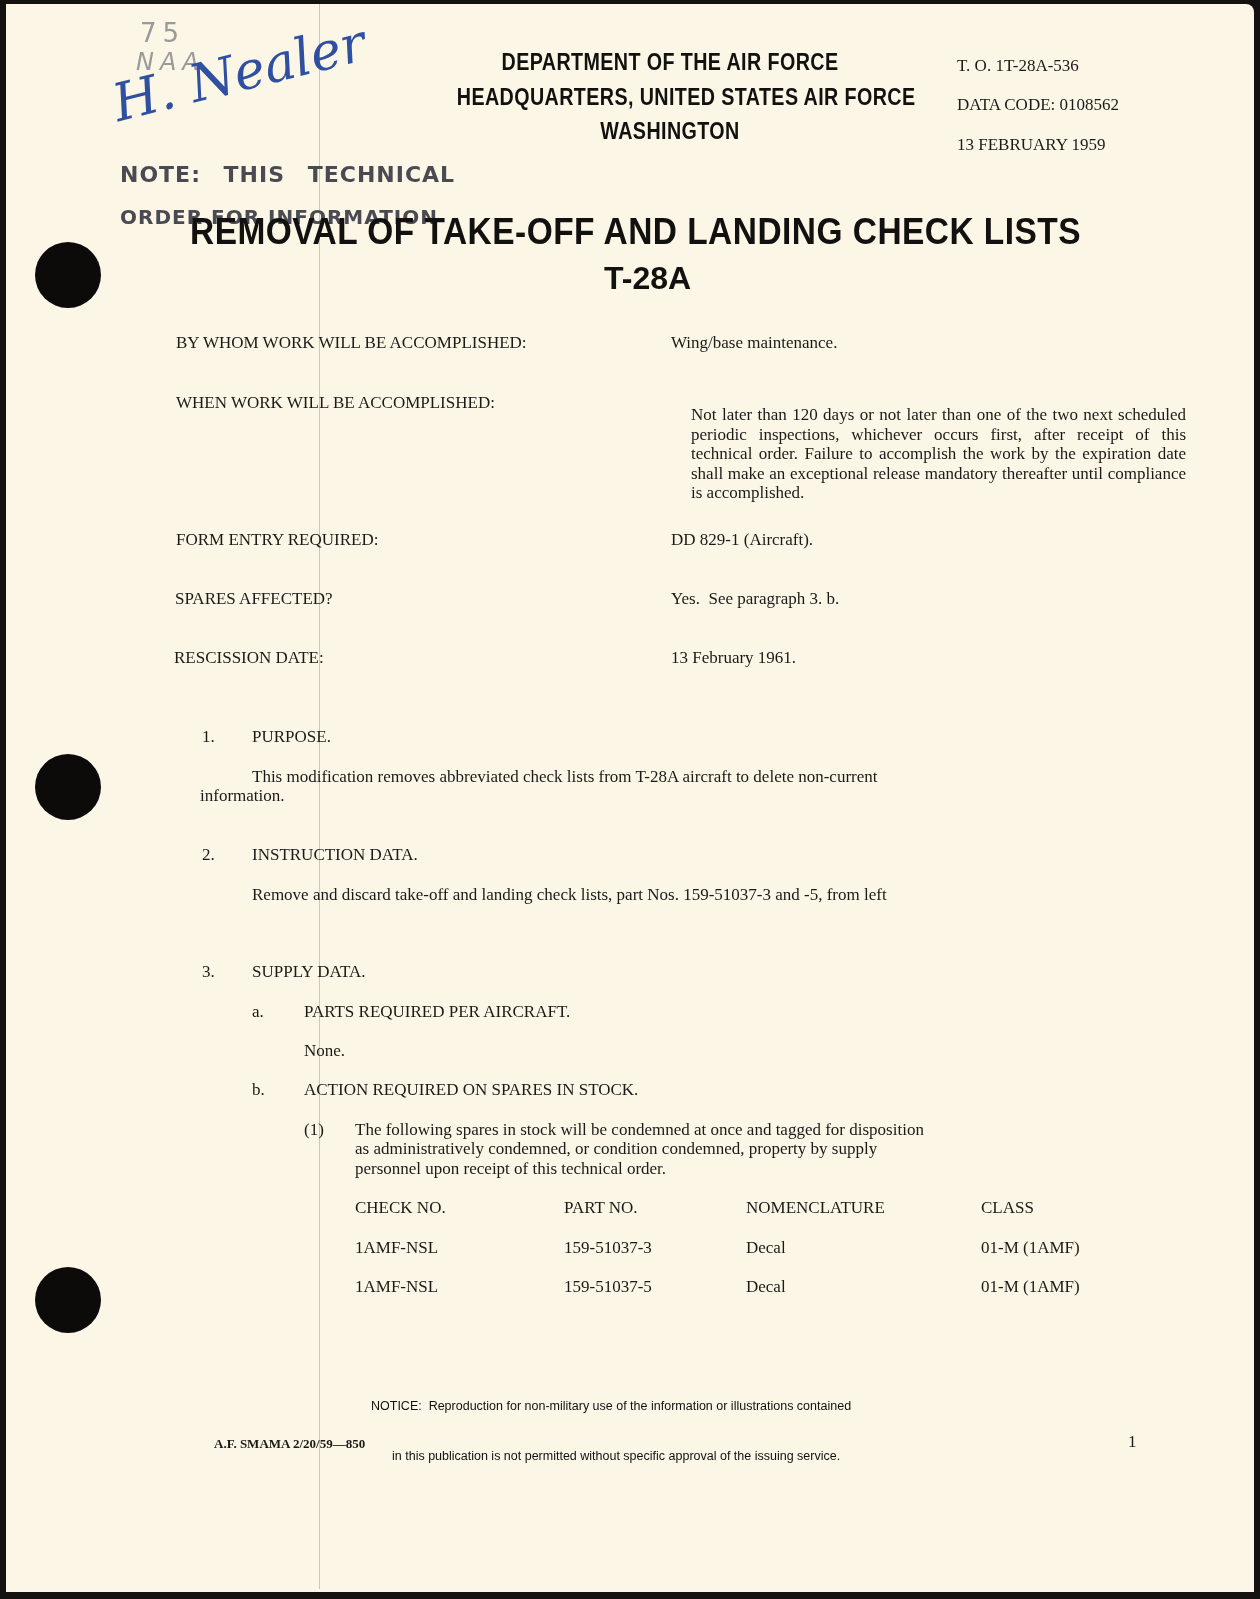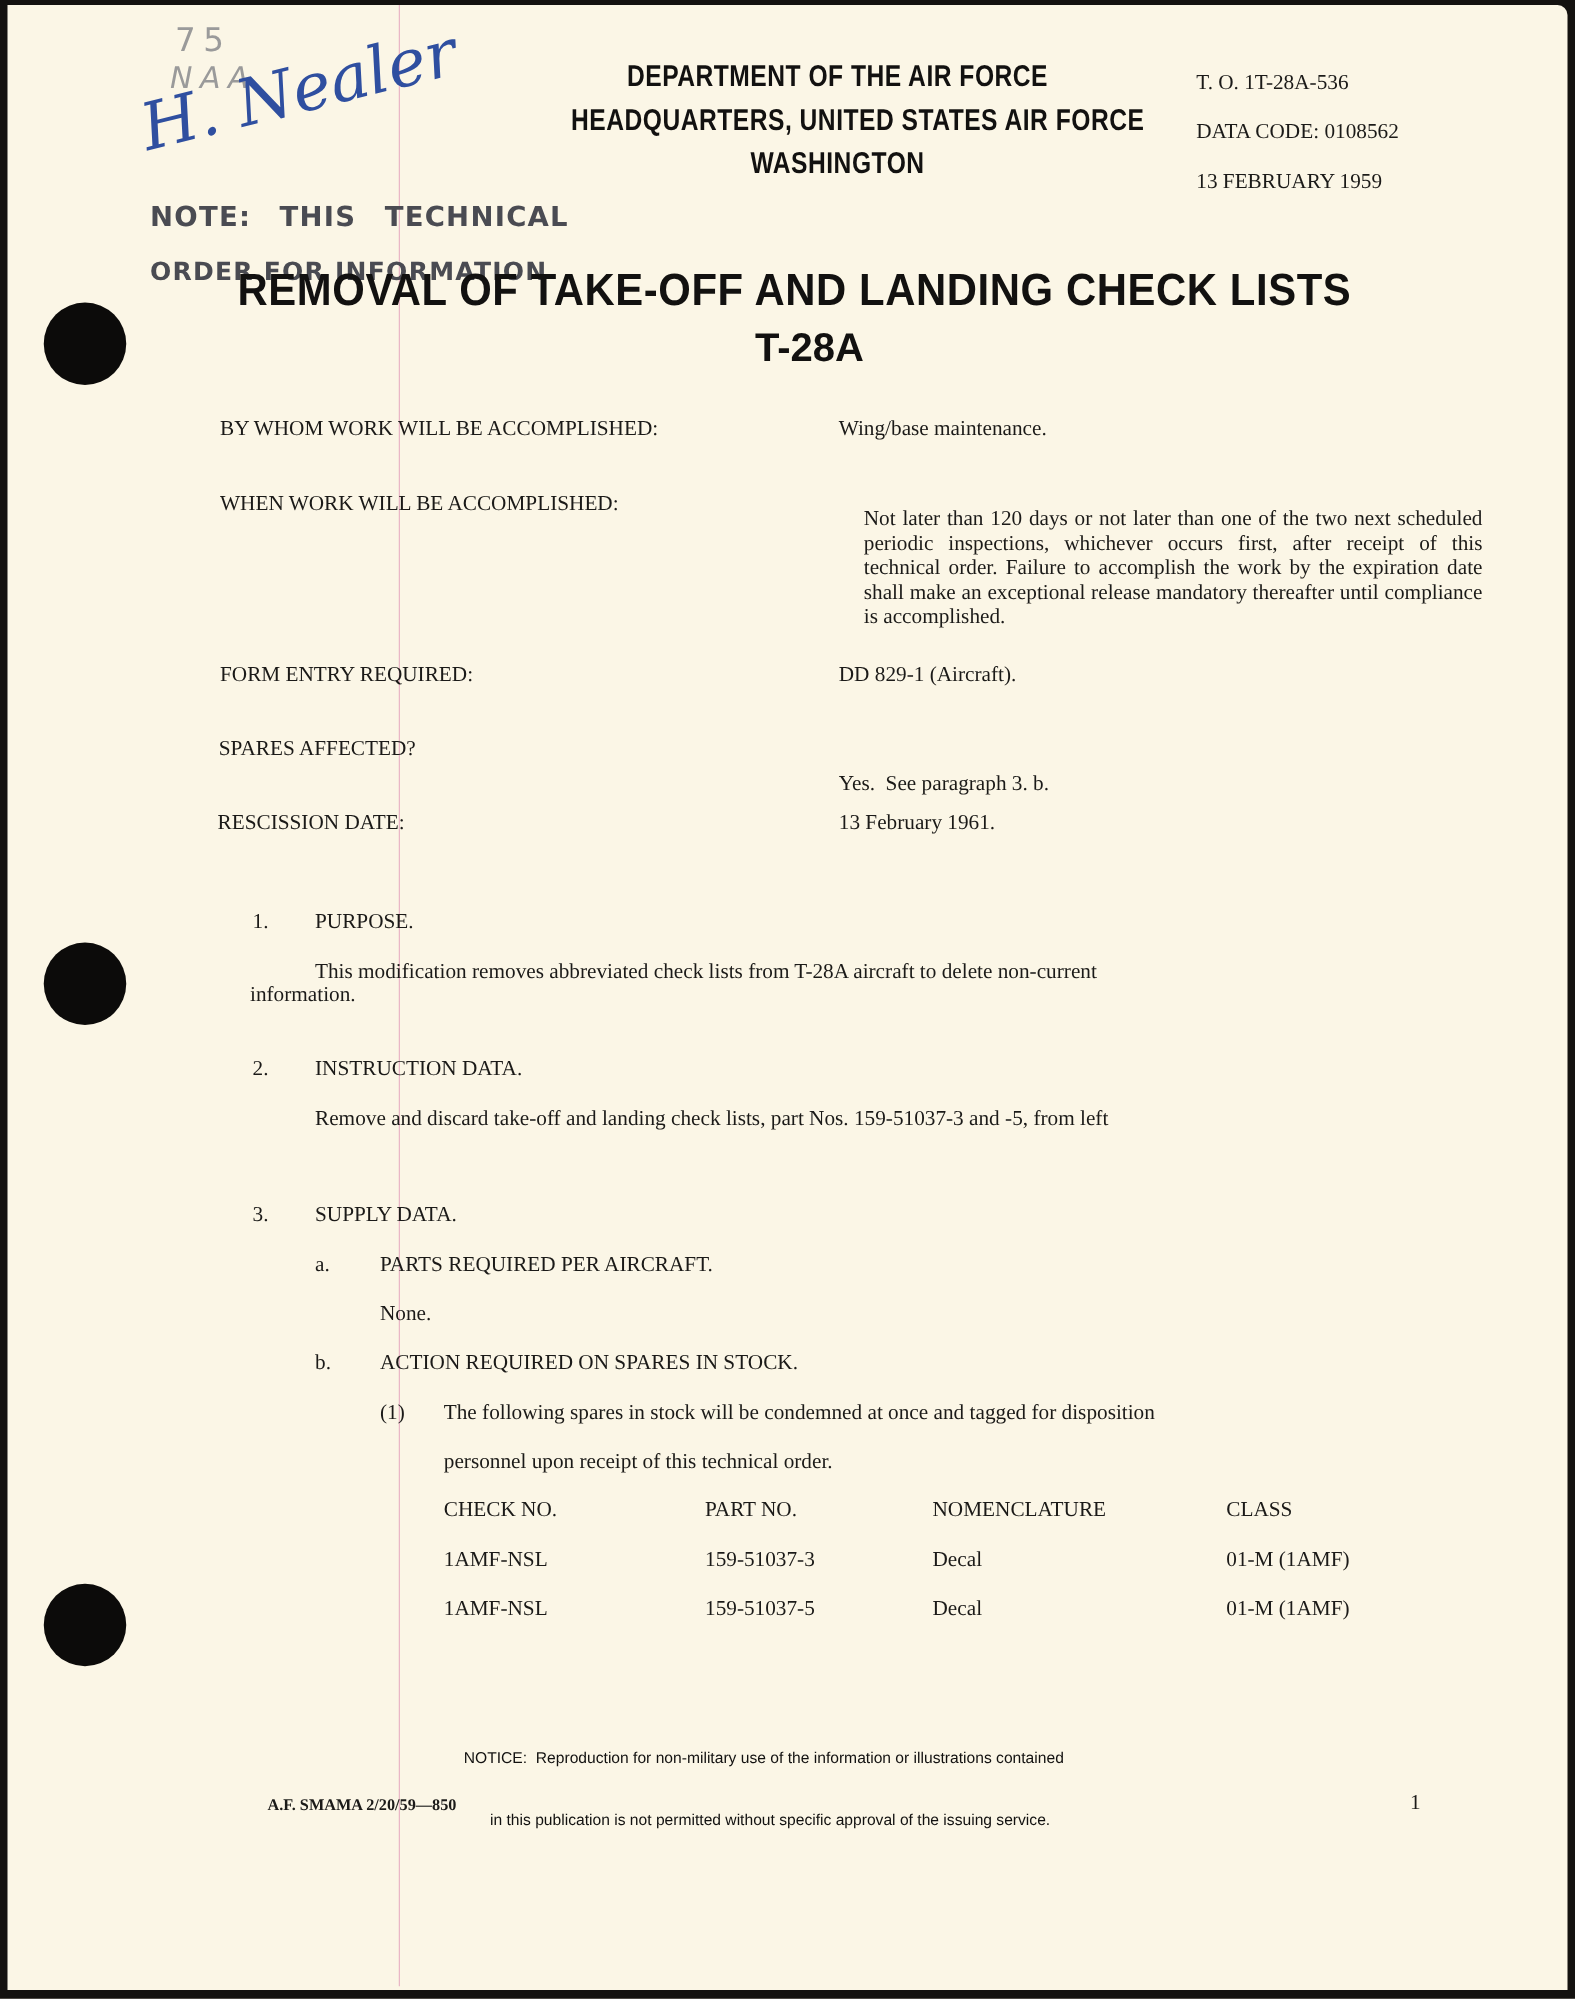--- a/index.html
+++ b/index.html
@@ -67,21 +67,21 @@
   <div class="abs serif lbl" style="left:170px; top:329px;">BY WHOM WORK WILL BE ACCOMPLISHED:</div>
   <div class="abs serif val" style="left:665px; top:329px;">Wing/base maintenance.</div>
 
   <div class="abs serif lbl" style="left:170px; top:389px;">WHEN WORK WILL BE ACCOMPLISHED:</div>
   <div class="abs serif val-block" style="left:665px; top:401px;margin-left:20px;">Not later than 120 days or not later than one of the two next scheduled periodic inspections, whichever occurs first, after receipt of this technical order. Failure to accomplish the work by the expiration date shall make an exceptional release mandatory thereafter until compliance is accomplished.</div>
 
   <div class="abs serif lbl" style="left:170px; top:526px;">FORM ENTRY REQUIRED:</div>
   <div class="abs serif val" style="left:665px; top:526px;">DD 829-1 (Aircraft).</div>
 
   <div class="abs serif lbl" style="left:169px; top:585px;">SPARES AFFECTED?</div>
-  <div class="abs serif val" style="left:665px; top:585px; white-space:pre;margin-top:28px;">Yes.  See paragraph 3. b.</div>
+  <div class="abs serif val" style="left:665px; top:585px; white-space:pre;">Yes.  See paragraph 3. b.</div>
 
   <div class="abs serif lbl" style="left:168px; top:644px;">RESCISSION DATE:</div>
   <div class="abs serif val" style="left:665px; top:644px;">13 February 1961.</div>
 
   <div class="abs serif body" style="left:196px; top:723px;">1.</div>
   <div class="abs serif body" style="left:246px; top:723px;">PURPOSE.</div>
   <div class="abs serif body" style="left:246px; top:763px;">This modification removes abbreviated check lists from T-28A aircraft to delete non-current</div>
   <div class="abs serif body" style="left:194px; top:782px;">information.</div>
 
   <div class="abs serif body" style="left:196px; top:841px;">2.</div>
@@ -93,20 +93,21 @@
 
   <div class="abs serif body" style="left:246px; top:998px;">a.</div>
   <div class="abs serif body" style="left:298px; top:998px;">PARTS REQUIRED PER AIRCRAFT.</div>
   <div class="abs serif body" style="left:298px; top:1037px;">None.</div>
 
   <div class="abs serif body" style="left:246px; top:1076px;">b.</div>
   <div class="abs serif body" style="left:298px; top:1076px;">ACTION REQUIRED ON SPARES IN STOCK.</div>
 
   <div class="abs serif body" style="left:298px; top:1116px;">(1)</div>
   <div class="abs serif body" style="left:349px; top:1116px;">The following spares in stock will be condemned at once and tagged for disposition</div>
+  <div class="abs serif body" style="left:349px; top:1135px;">as administratively condemned, or condition condemned, property by supply</div>
   <div class="abs serif body" style="left:349px; top:1155px;">personnel upon receipt of this technical order.</div>
 
   <div>
     <div>
       <div class="abs serif body" style="left:349px; top:1194px;">CHECK NO.</div>
       <div class="abs serif body" style="left:558px; top:1194px;">PART NO.</div>
       <div class="abs serif body" style="left:740px; top:1194px;">NOMENCLATURE</div>
       <div class="abs serif body" style="left:975px; top:1194px;">CLASS</div>
     </div>
     <div>

